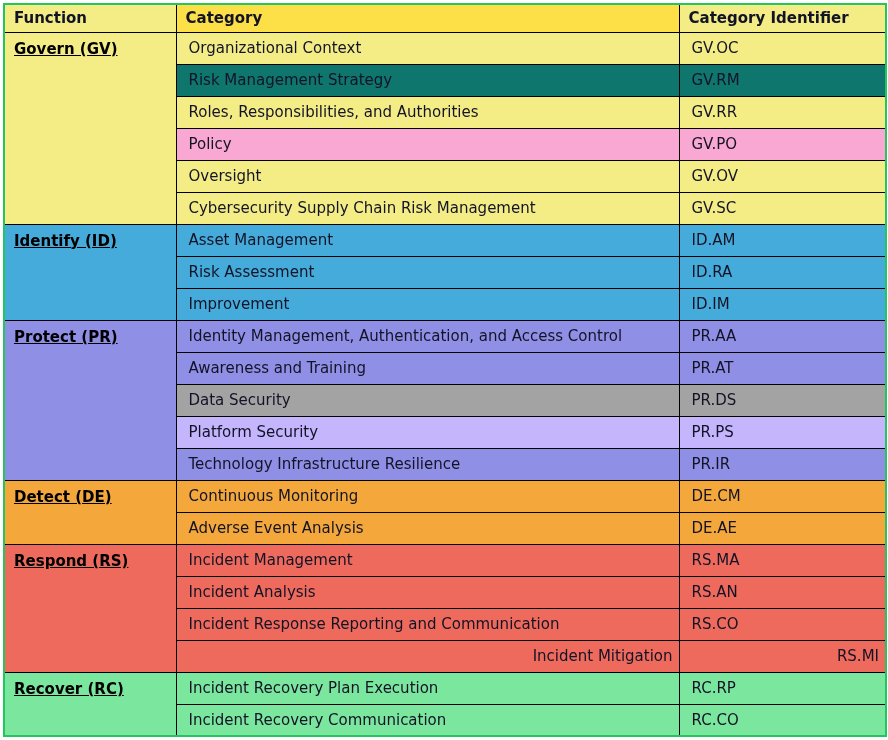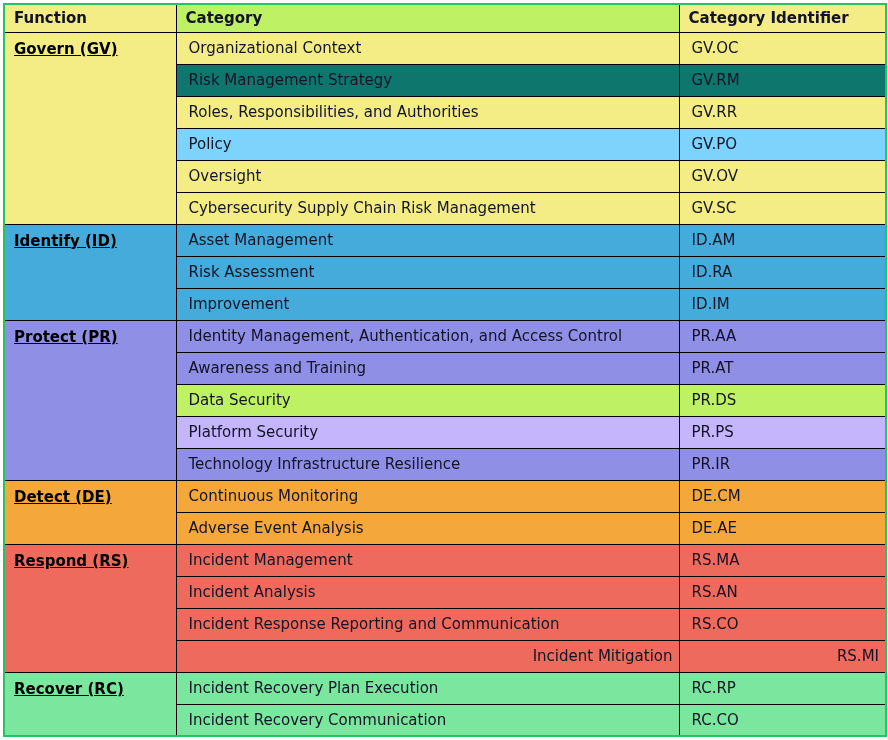--- a/index.html
+++ b/index.html
@@ -64,39 +64,39 @@
 <div class="page">
   <table class="csf">
     <colgroup>
       <col class="c-function">
       <col class="c-category">
       <col class="c-identifier">
     </colgroup>
     <thead>
       <tr>
         <th style="background: rgb(244, 237, 134);">Function</th>
-        <th style="background: #bef264;">Category</th>
+        <th style="background: #fde047;">Category</th>
         <th style="background: rgb(244, 237, 134);">Category Identifier</th>
       </tr>
     </thead>
     <tbody id="table-body">
         <tr style="background: rgb(244, 237, 134);">
           <td rowspan="6" class="fn-cell"><span class="fn-label">Govern (GV)</span></td>
           <td class="cat-cell">Organizational Context</td>
           <td class="id-cell">GV.OC</td>
         </tr>
         <tr style="background: #0f766e;">
           <td class="cat-cell">Risk Management Strategy</td>
           <td class="id-cell">GV.RM</td>
         </tr>
         <tr style="background: rgb(244, 237, 134);">
           <td class="cat-cell">Roles, Responsibilities, and Authorities</td>
           <td class="id-cell">GV.RR</td>
         </tr>
-        <tr style="background: #7dd3fc;">
+        <tr style="background: #f9a8d4;">
           <td class="cat-cell">Policy</td>
           <td class="id-cell">GV.PO</td>
         </tr>
         <tr style="background: rgb(244, 237, 134);">
           <td class="cat-cell">Oversight</td>
           <td class="id-cell">GV.OV</td>
         </tr>
         <tr style="background: rgb(244, 237, 134);">
           <td class="cat-cell">Cybersecurity Supply Chain Risk Management</td>
           <td class="id-cell">GV.SC</td>
@@ -116,21 +116,21 @@
         </tr>
         <tr style="background: rgb(143, 143, 230);">
           <td rowspan="5" class="fn-cell"><span class="fn-label">Protect (PR)</span></td>
           <td class="cat-cell">Identity Management, Authentication, and Access Control</td>
           <td class="id-cell">PR.AA</td>
         </tr>
         <tr style="background: rgb(143, 143, 230);">
           <td class="cat-cell">Awareness and Training</td>
           <td class="id-cell">PR.AT</td>
         </tr>
-        <tr style="background: #bef264;">
+        <tr style="background: #a3a3a3;">
           <td class="cat-cell">Data Security</td>
           <td class="id-cell">PR.DS</td>
         </tr>
         <tr style="background: #c4b5fd;">
           <td class="cat-cell">Platform Security</td>
           <td class="id-cell">PR.PS</td>
         </tr>
         <tr style="background: rgb(143, 143, 230);">
           <td class="cat-cell">Technology Infrastructure Resilience</td>
           <td class="id-cell">PR.IR</td>

